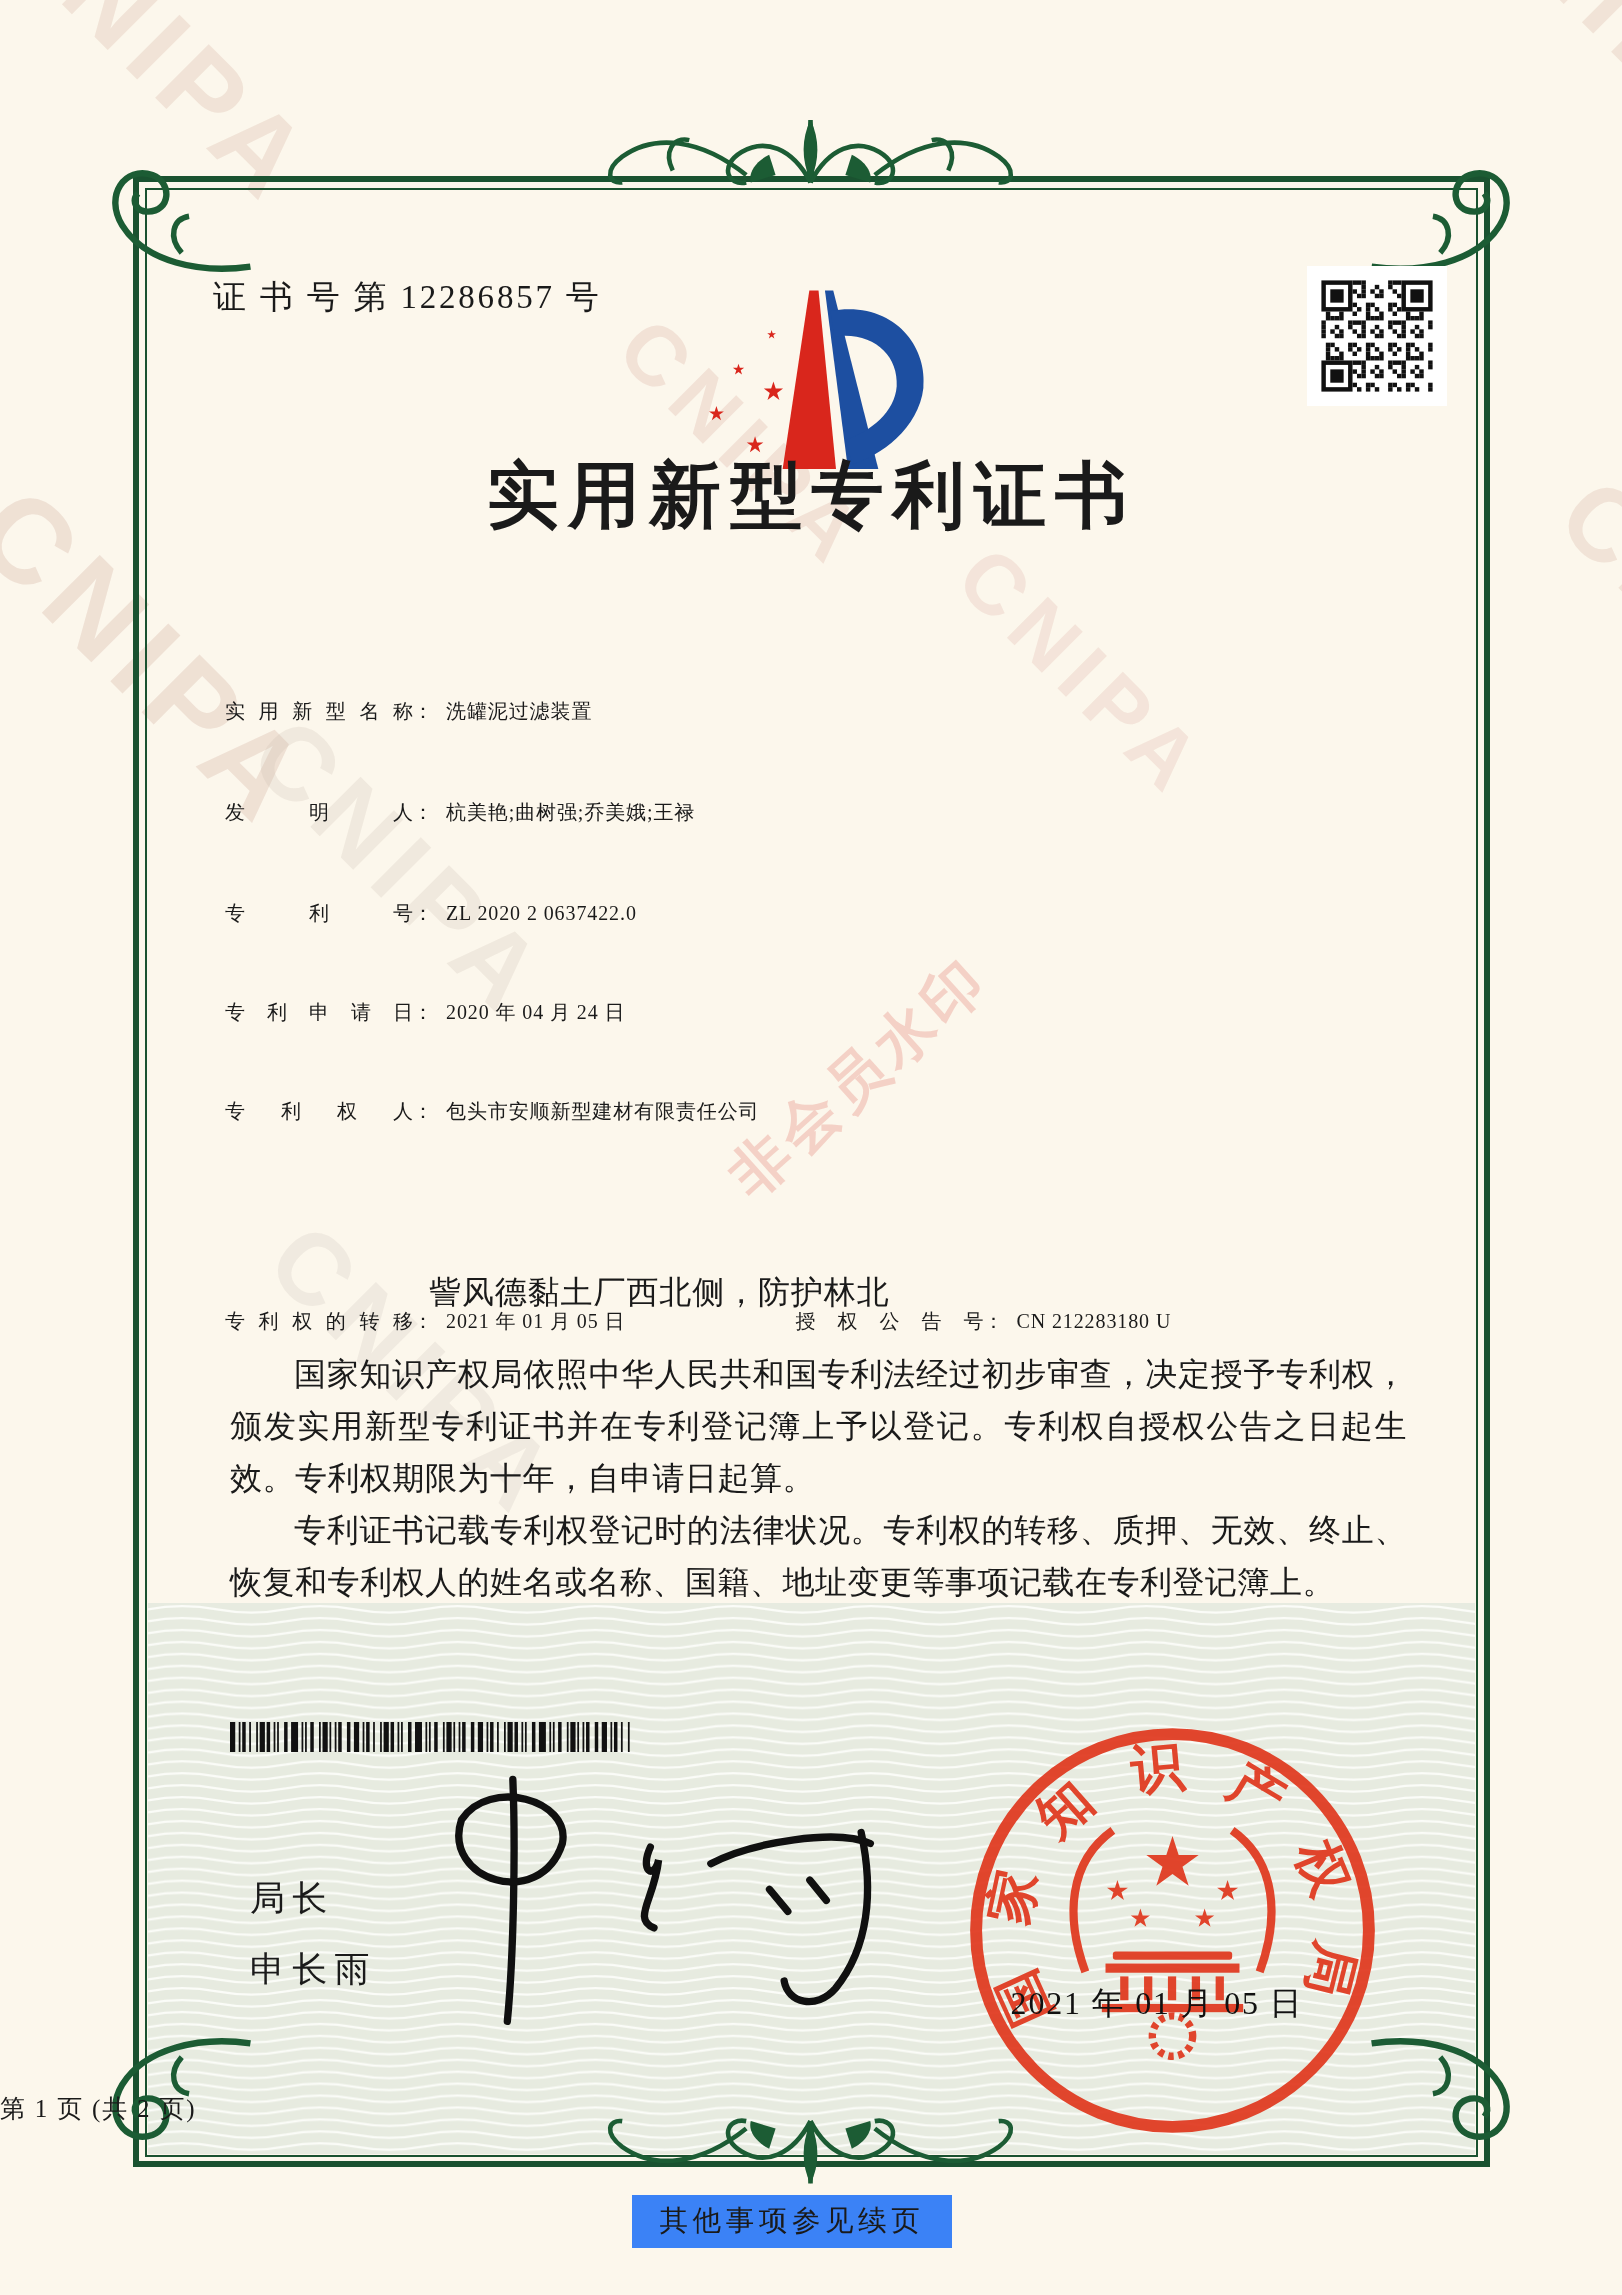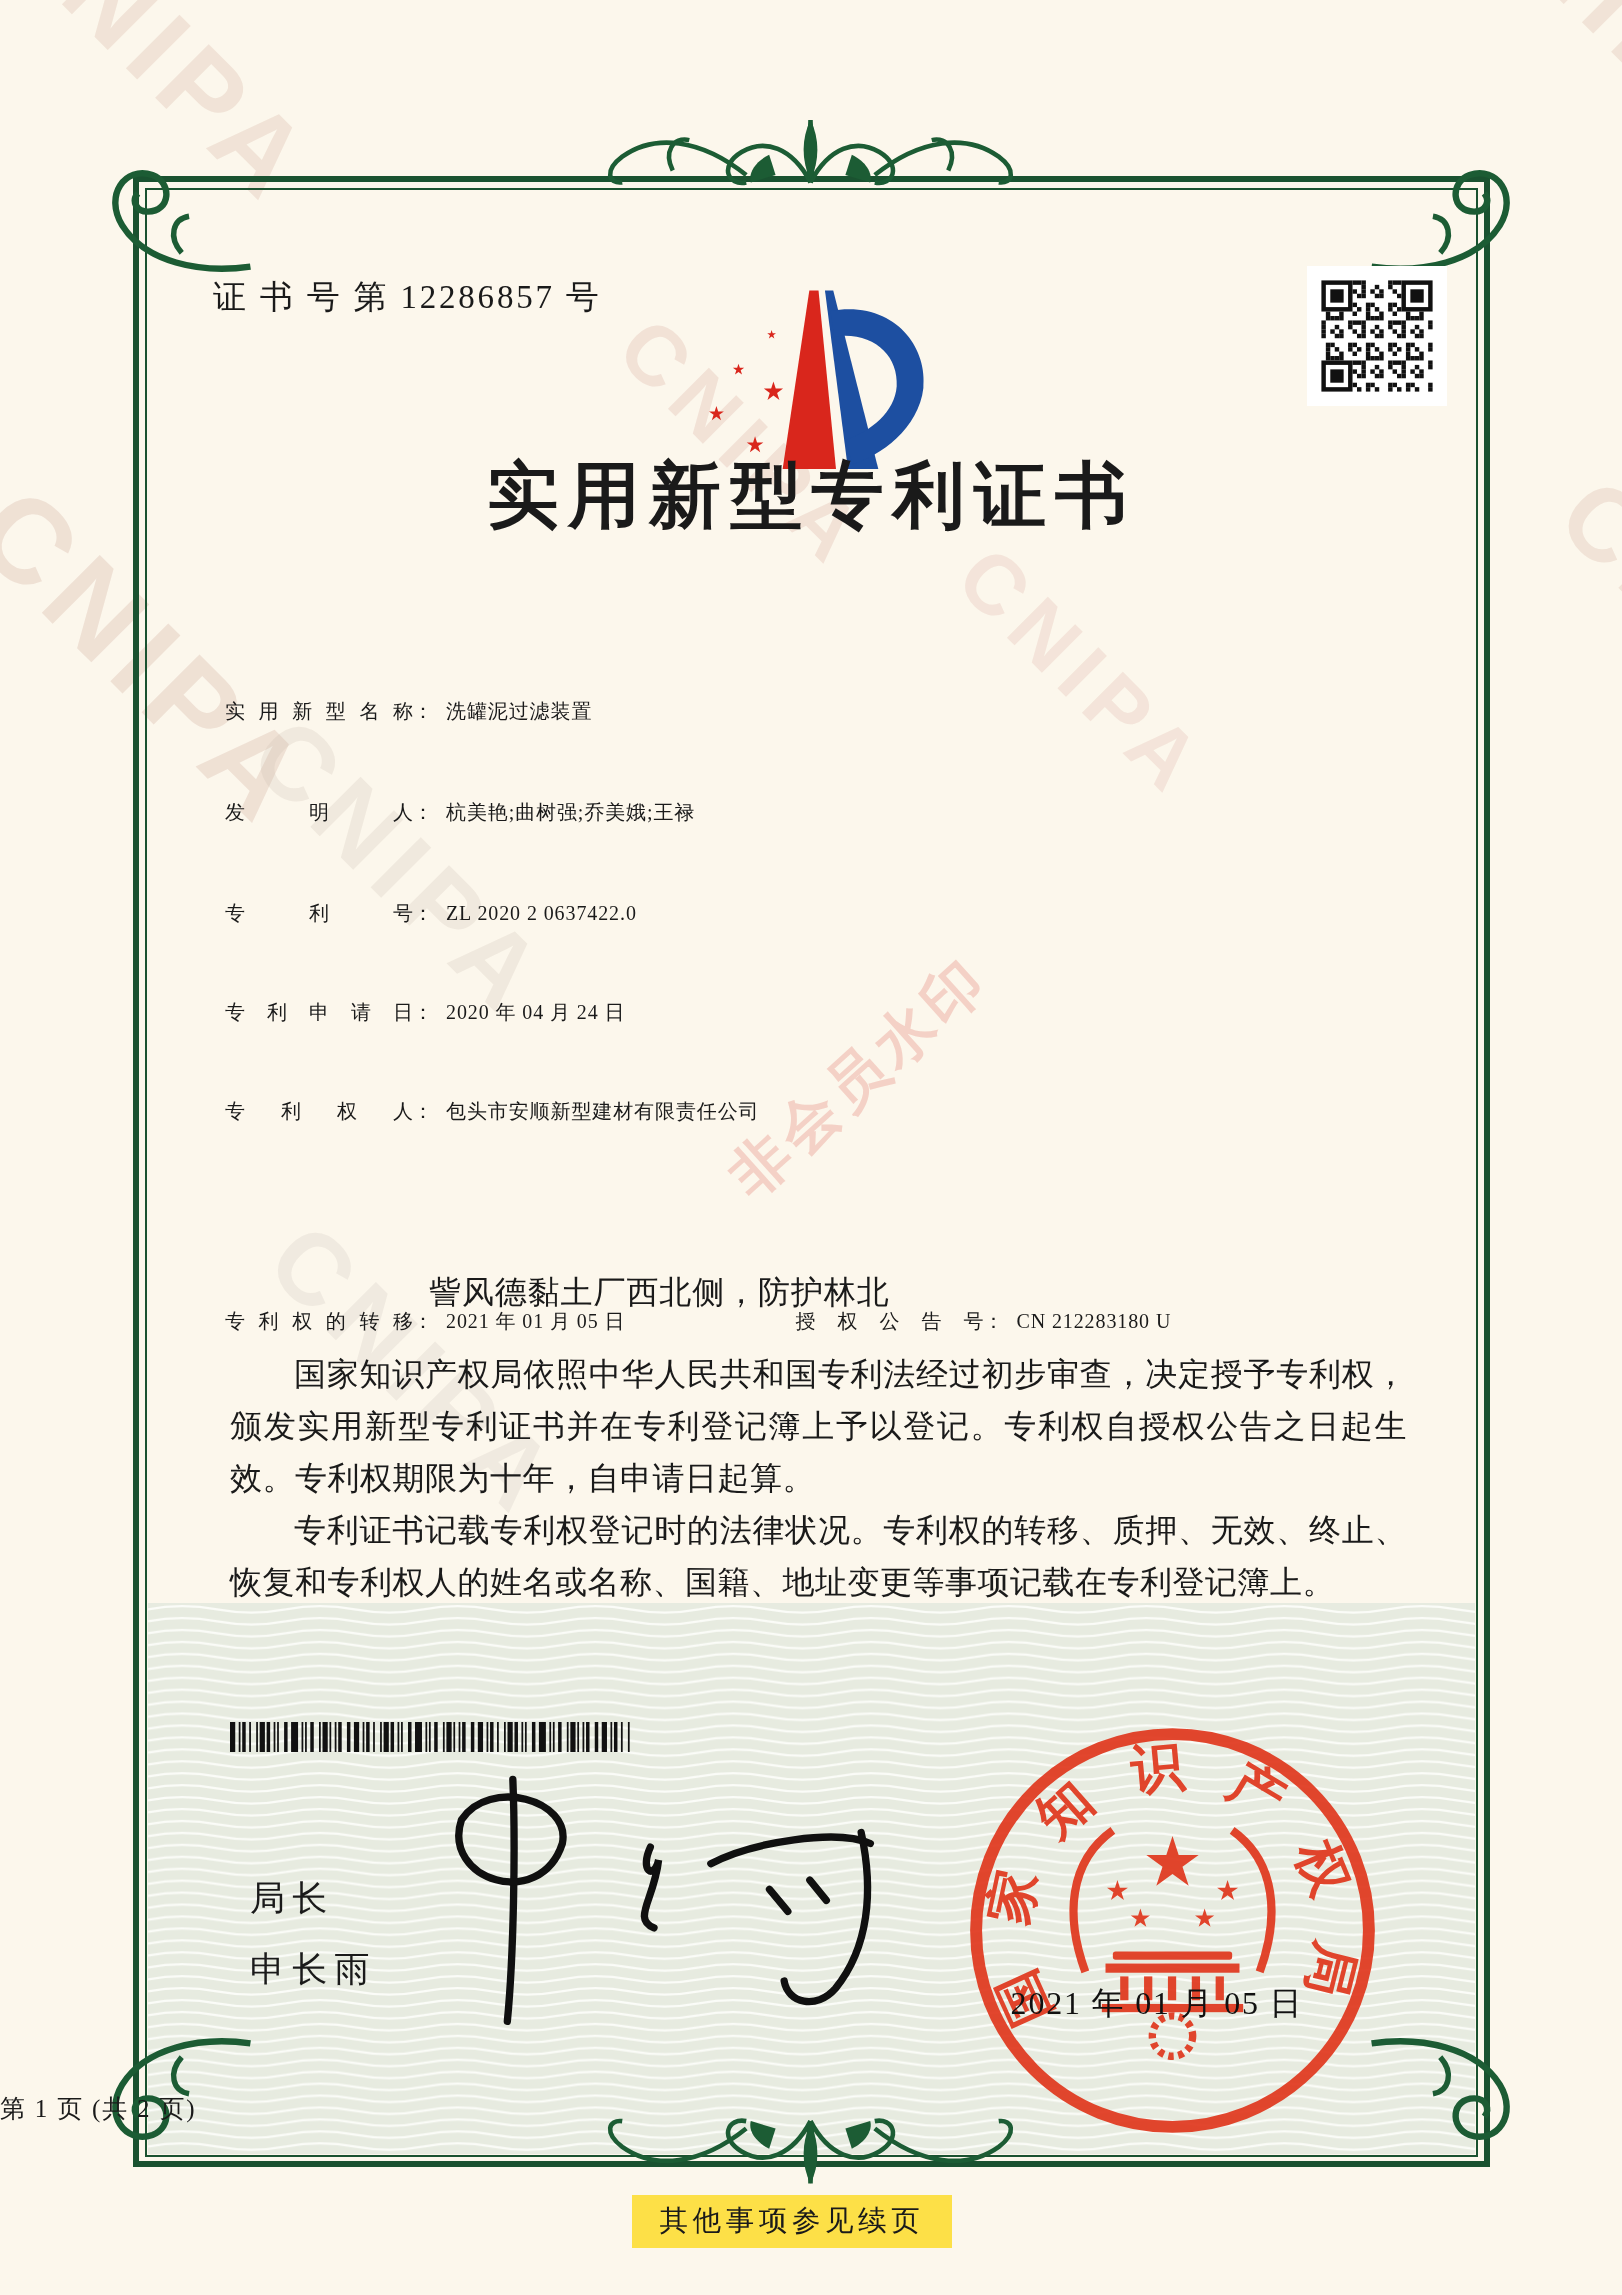--- a/index.html
+++ b/index.html
@@ -38,21 +38,21 @@
   
   .officer{position:absolute;left:250px;top:1875px;font-family:"Liberation Sans","DejaVu Sans",sans-serif;
            font-weight:400;font-size:35px;letter-spacing:7.3px;}
   .officer div{margin-bottom:24px;}
   .sig{position:absolute;left:404px;top:1772px;}
   
   .seal{position:absolute;left:966px;top:1724px;}
   .sealdate{position:absolute;left:1010px;top:1982px;width:294px;text-align:center;
             font-size:32px;color:#111;letter-spacing:1.8px;white-space:nowrap;}
   .pagenum{position:absolute;left:0;right:0;top:2092px;text-align:left;font-size:25px;letter-spacing:1.8px;}
-  .contnote{position:absolute;left:632px;top:2195px;background:#fde047;padding:7.3px 27.5px;
+  .contnote{position:absolute;left:632px;top:2195px;background:#3b82f6;padding:7.3px 27.5px;
             font-size:28.5px;letter-spacing:4.6px;}
 </style>
 </head>
 <body>
 
 <div class="page">
 
   <div class="wm" style="left:-37px;top:-18.4px;font-size:110px;">CNIPA</div>
   <div class="wm" style="left:1419px;top:-64px;font-size:110px;">CNIPA</div>
   <div class="wm" style="left:588px;top:395px;font-size:84px;color:rgba(222,186,172,0.34);">CNIPA</div>

